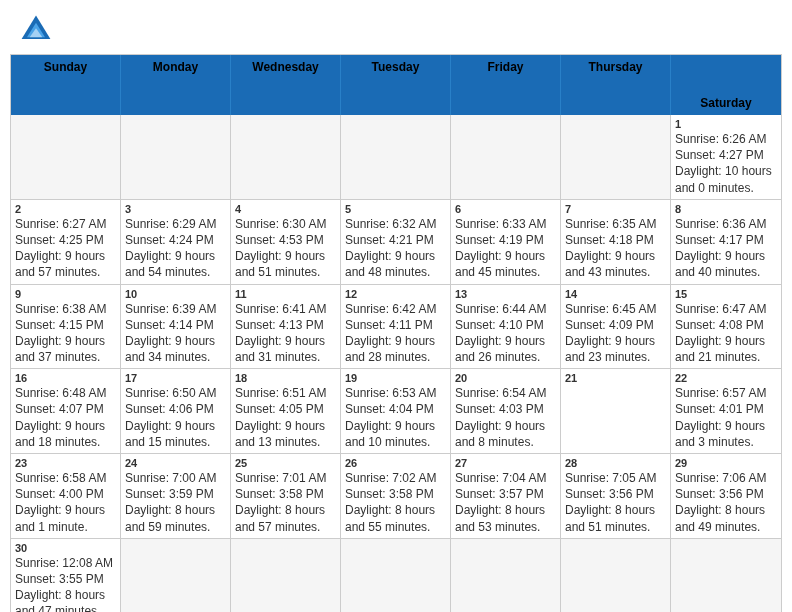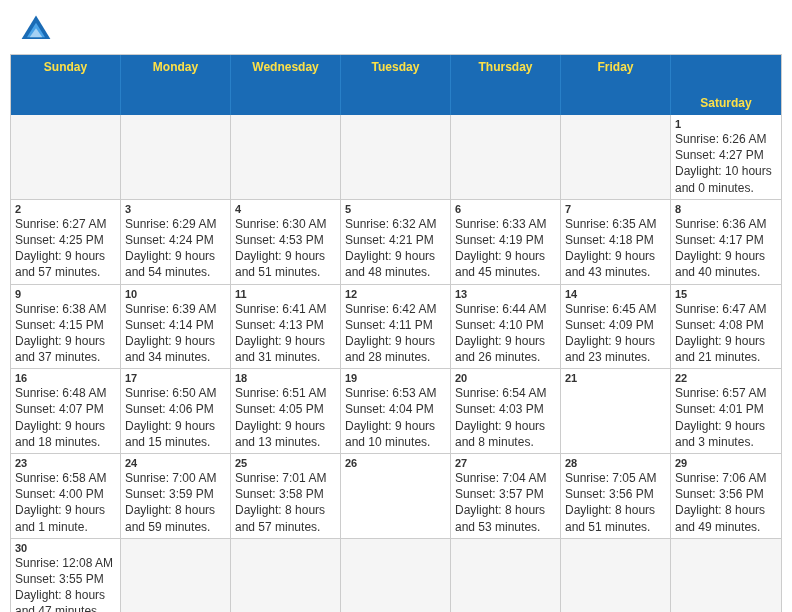--- a/index.html
+++ b/index.html
@@ -58,21 +58,21 @@
       flex-direction: column;
       border: 1px solid #ccc;
       margin: 0 10px 6px 10px;
     }
     .day-headers {
       display: grid;
       grid-template-columns: repeat(7, 1fr);
       background: #1a6bb5;
     }
     .day-header {
-      color: #fde047;
+      color: #000000;
       font-size: 12px;
       font-weight: bold;
       text-align: center;
       padding: 5px 12px;
       border-right: 1px solid #2980c8;
     }
     .day-header:last-child { border-right: none; margin-top: 36px; }
     .weeks {
       flex: 1;
       display: flex;
@@ -126,22 +126,22 @@
       <div class="month-title"></div>
       <div class="subtitle"></div>
     </div>
   </div>
   <div class="calendar">
     <div class="day-headers" id="day-headers-container">
         <div class="day-header">Sunday</div>
         <div class="day-header">Monday</div>
         <div class="day-header">Wednesday</div>
         <div class="day-header">Tuesday</div>
+        <div class="day-header">Friday</div>
         <div class="day-header">Thursday</div>
-        <div class="day-header">Friday</div>
         <div class="day-header">Saturday</div>
       </div>
     <div class="weeks" id="weeks-container">
         <div class="week">
           <div class="day-cell empty"></div>
           <div class="day-cell empty"></div>
           <div class="day-cell empty"></div>
           <div class="day-cell empty"></div>
           <div class="day-cell empty"></div>
           <div class="day-cell empty"></div>
@@ -319,20 +319,24 @@
           </div>
           <div class="day-cell">
             <span class="day-num">25</span>
             <div class="day-info">Sunrise: 7:01 AM
 Sunset: 3:58 PM
 Daylight: 8 hours
 and 57 minutes.</div>
           </div>
           <div class="day-cell">
             <span class="day-num">26</span>
+            <div class="day-info">Sunrise: 7:02 AM
+Sunset: 3:58 PM
+Daylight: 8 hours
+and 55 minutes.</div>
           </div>
           <div class="day-cell">
             <span class="day-num">27</span>
             <div class="day-info">Sunrise: 7:04 AM
 Sunset: 3:57 PM
 Daylight: 8 hours
 and 53 minutes.</div>
           </div>
           <div class="day-cell">
             <span class="day-num">28</span>

